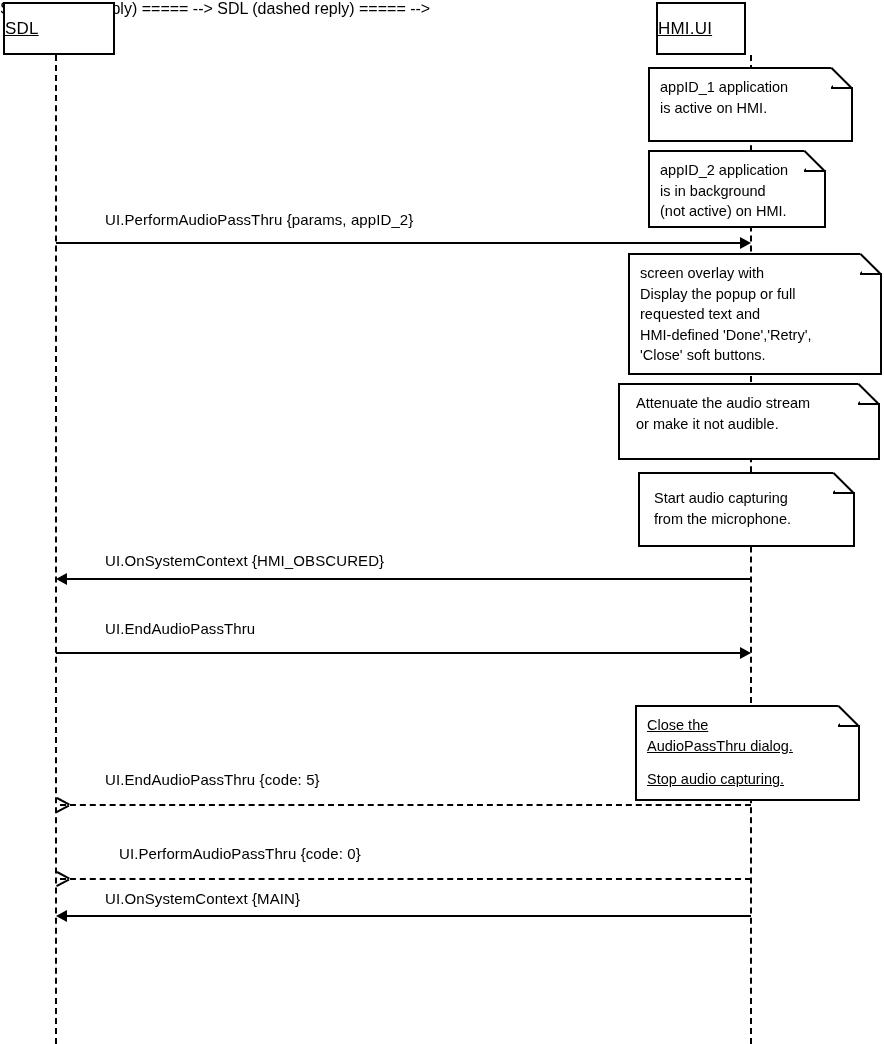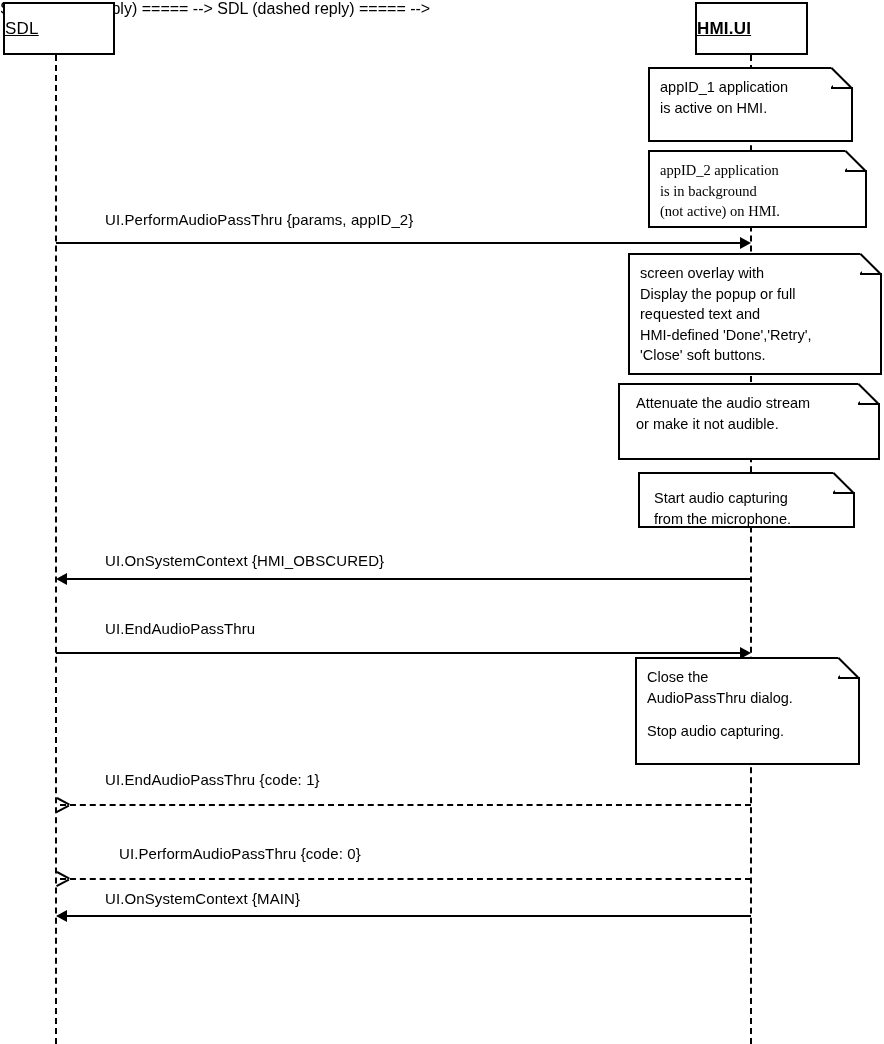--- a/index.html
+++ b/index.html
@@ -156,41 +156,41 @@
 <div id="diagram">
 
   
   <div class="lifeline" style="left:55px; top:55px; height:989px;"></div>
   <div class="lifeline" style="left:750px; top:55px; height:989px;"></div>
 
   
   <div class="lifeline-box" style="left:3px; top:2px; width:112px; height:53px;">
     <span class="label">SDL</span>
   </div>
-  <div class="lifeline-box" style="left:695px; top:2px; width:113px; height:53px;font-weight:bold;">
+  <div class="lifeline-box" style="left:656px; top:2px; width:90px; height:53px;">
     <span class="label">HMI.UI</span>
   </div>
 
   
   <div class="msg-label" style="left:105px; top:211px; width:600px;">UI.PerformAudioPassThru {params, appID_2}</div>
   <div class="msg-line" style="left:56px; top:242px; width:685px;"></div>
   <div class="arrow-head right" style="left:740px; top:237px;"></div>
 
   
   <div class="msg-label" style="left:105px; top:552px; width:600px;">UI.OnSystemContext {HMI_OBSCURED}</div>
   <div class="msg-line" style="left:67px; top:578px; width:684px;"></div>
   <div class="arrow-head left" style="left:56px; top:573px;"></div>
 
   
   <div class="msg-label" style="left:105px; top:620px; width:600px;">UI.EndAudioPassThru</div>
   <div class="msg-line" style="left:56px; top:652px; width:685px;"></div>
   <div class="arrow-head right" style="left:740px; top:647px;"></div>
 
    SDL (dashed reply) ===== --&gt;
-  <div class="msg-label" style="left:105px; top:771px; width:600px;">UI.EndAudioPassThru {code: 1}</div>
+  <div class="msg-label" style="left:105px; top:771px; width:600px;">UI.EndAudioPassThru {code: 5}</div>
   <div class="msg-line dashed" style="left:60px; top:804px; width:691px;"></div>
   <div class="arrow-open" style="left:57px; top:797px;"></div>
 
    SDL (dashed reply) ===== --&gt;
   <div class="msg-label" style="left:119px; top:845px; width:600px;">UI.PerformAudioPassThru {code: 0}</div>
   <div class="msg-line dashed" style="left:60px; top:878px; width:691px;"></div>
   <div class="arrow-open" style="left:57px; top:871px;"></div>
 
   
   <div class="msg-label" style="left:105px; top:890px; width:600px;">UI.OnSystemContext {MAIN}</div>
@@ -199,21 +199,21 @@
 
   
   <div class="note" style="left:648px; top:67px; width:205px; height:75px;">
     <span class="fold"></span>
     <span class="note-text">
       <span class="line">appID_1 application</span>
       <span class="line">is active on HMI.</span>
     </span>
   </div>
 
-  <div class="note" style="left:648px; top:150px; width:219px; height:78px;font-family:Liberation Serif, serif;">
+  <div class="note" style="left:648px; top:150px; width:178px; height:78px;">
     <span class="fold"></span>
     <span class="note-text">
       <span class="line">appID_2 application</span>
       <span class="line">is in background</span>
       <span class="line">(not active) on HMI.</span>
     </span>
   </div>
 
   <div class="note" style="left:628px; top:253px; width:254px; height:122px;">
     <span class="fold"></span>
@@ -227,29 +227,29 @@
   </div>
 
   <div class="note" style="left:618px; top:383px; width:262px; height:77px;padding-left:16px;">
     <span class="fold"></span>
     <span class="note-text">
       <span class="line">Attenuate the audio stream</span>
       <span class="line">or make it not audible.</span>
     </span>
   </div>
 
-  <div class="note" style="left:638px; top:472px; width:217px; height:56px; padding-left:14px; padding-top:14px;">
+  <div class="note" style="left:638px; top:472px; width:217px; height:75px; padding-left:14px; padding-top:14px;">
     <span class="fold"></span>
     <span class="note-text">
       <span class="line">Start audio capturing</span>
       <span class="line">from the microphone.</span>
     </span>
   </div>
 
-  <div class="note" style="left:635px; top:657px; width:225px; height:108px;">
+  <div class="note" style="left:635px; top:705px; width:225px; height:96px;text-decoration:underline;">
     <span class="fold"></span>
     <span class="note-text">
       <span class="line">Close the</span>
       <span class="line">AudioPassThru dialog.</span>
       <span class="line blank"></span>
       <span class="line">Stop audio capturing.</span>
     </span>
   </div>
 
 

